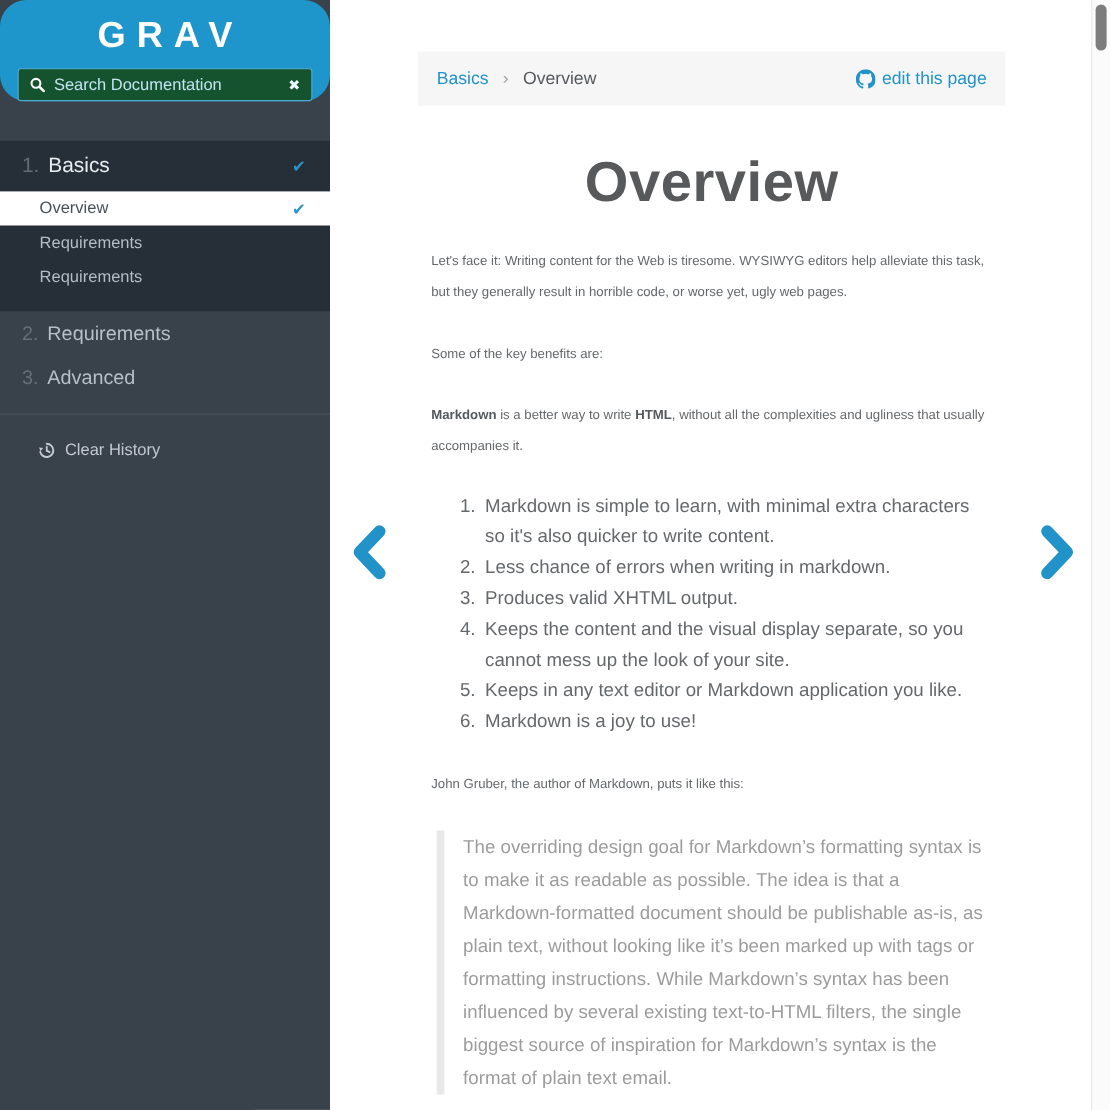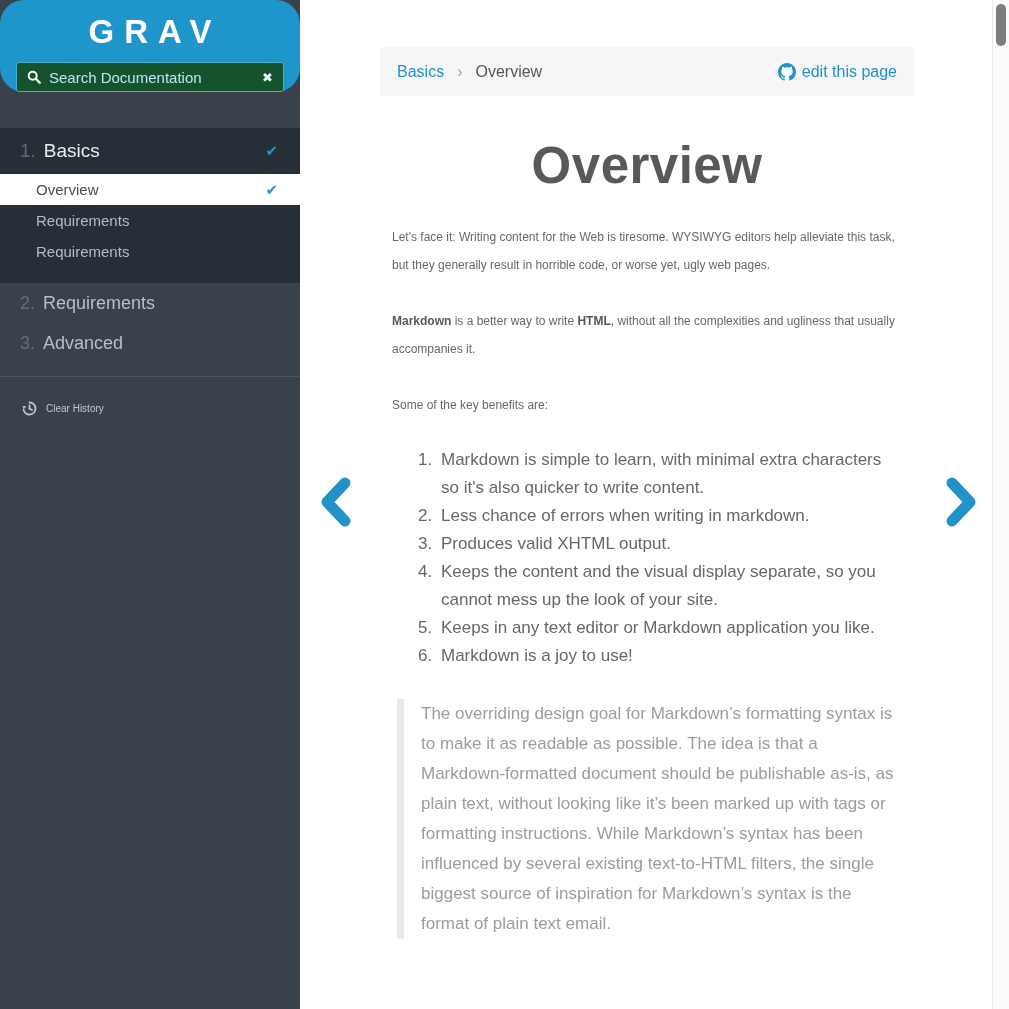--- a/index.html
+++ b/index.html
@@ -27,22 +27,22 @@
   .row-parent .lbl { color:#e9edf0; font-size:19px; }
   .row-sub { height:31px; display:flex; align-items:center; padding:0 22px 0 36px; cursor:pointer; }
   .row-sub .lbl { color:#b4bcc4; font-size:15px; }
   .row-sub.active { background:#fff; }
   .row-sub.active .lbl { color:#474f58; }
   .check { margin-left:auto; color:#2696cd; font-size:15px; font-weight:bold; }
   .row-section { height:40px; display:flex; align-items:center; padding:0 22px 0 20px; cursor:pointer; }
   .row-section .num { color:#656f79; font-size:18px; margin-right:8px; }
   .row-section .lbl { color:#b7bfc7; font-size:18px; }
   .side-divider { border-top:1px solid #4a545e; margin-top:13px; }
-  .clear-history { margin-top:24px; display:flex; align-items:center; padding:0 20px 0 22px;
-    color:#c2c9d0; font-size:10px; cursor:pointer; }
+  .clear-history { margin-top:24px; display:flex; align-items:center; padding:0 20px 0 35px;
+    color:#c2c9d0; font-size:15px; cursor:pointer; }
   .clear-history svg { margin-right:9px; }
 
   
   .main { position:absolute; left:300px; top:0; width:692px; height:1009px; background:#fff; }
   .content { width:534px; margin:47px 0 0 80px; }
   .breadcrumb-bar { height:49px; background:#f6f6f6; display:flex; align-items:center; padding:0 17px; }
   .crumb-link { color:#2193c9; font-size:16px; text-decoration:none; cursor:pointer; }
   .crumb-sep { color:#9aa0a5; font-size:16px; margin:0 13px; }
   .crumb-current { color:#55585c; font-size:16px; }
   .edit-link { margin-left:auto; display:flex; align-items:center; color:#2193c9; font-size:16px;
@@ -141,33 +141,34 @@
             <path fill="#2193c9" d="M8 0C3.58 0 0 3.58 0 8c0 3.54 2.29 6.53 5.47 7.59.4.07.55-.17.55-.38 0-.19-.01-.82-.01-1.49-2.01.37-2.53-.49-2.69-.94-.09-.23-.48-.94-.82-1.13-.28-.15-.68-.52-.01-.53.63-.01 1.08.58 1.23.82.72 1.21 1.87.87 2.33.66.07-.52.28-.87.51-1.07-1.78-.2-3.64-.89-3.64-3.95 0-.87.31-1.59.82-2.15-.08-.2-.36-1.02.08-2.12 0 0 .67-.21 2.2.82.64-.18 1.32-.27 2-.27s1.36.09 2 .27c1.53-1.04 2.2-.82 2.2-.82.44 1.1.16 1.92.08 2.12.51.56.82 1.27.82 2.15 0 3.07-1.87 3.75-3.65 3.95.29.25.54.73.54 1.48 0 1.07-.01 1.93-.01 2.2 0 .21.15.46.55.38A8.01 8.01 0 0 0 16 8c0-4.42-3.58-8-8-8z"></path>
           </svg>
           <span>edit this page</span>
         </a>
       </div>
 
       <h1 class="page-title">Overview</h1>
 
       <p>Let's face it: Writing content for the Web is tiresome. WYSIWYG editors help alleviate this task, but they generally result in horrible code, or worse yet, ugly web pages.</p>
 
+      <p>Some of the key benefits are:</p>
+
       <p><span class="b">Markdown</span><span> is a better way to write </span><span class="b">HTML</span><span>, without all the complexities and ugliness that usually accompanies it.</span></p>
-
-      <p>Some of the key benefits are:</p>
 
       <ol class="benefits">
           <li>Markdown is simple to learn, with minimal extra characters so it's also quicker to write content.</li>
           <li>Less chance of errors when writing in markdown.</li>
           <li>Produces valid XHTML output.</li>
           <li>Keeps the content and the visual display separate, so you cannot mess up the look of your site.</li>
           <li>Keeps in any text editor or Markdown application you like.</li>
           <li>Markdown is a joy to use!</li>
         </ol>
 
+      <p>John Gruber, the author of Markdown, puts it like this:</p>
 
       <blockquote class="quote">The overriding design goal for Markdown’s formatting syntax is to make it as readable as possible. The idea is that a Markdown-formatted document should be publishable as-is, as plain text, without looking like it’s been marked up with tags or formatting instructions. While Markdown’s syntax has been influenced by several existing text-to-HTML filters, the single biggest source of inspiration for Markdown’s syntax is the format of plain text email.</blockquote>
 
     </div>
   </div>
 
   <div class="pager prev">
     <svg width="34" height="50" viewBox="0 0 34 50">
       <polyline points="27,6 9,25 27,44" fill="none" stroke="#2193c9" stroke-width="11" stroke-linecap="round" stroke-linejoin="round"></polyline>
     </svg>

